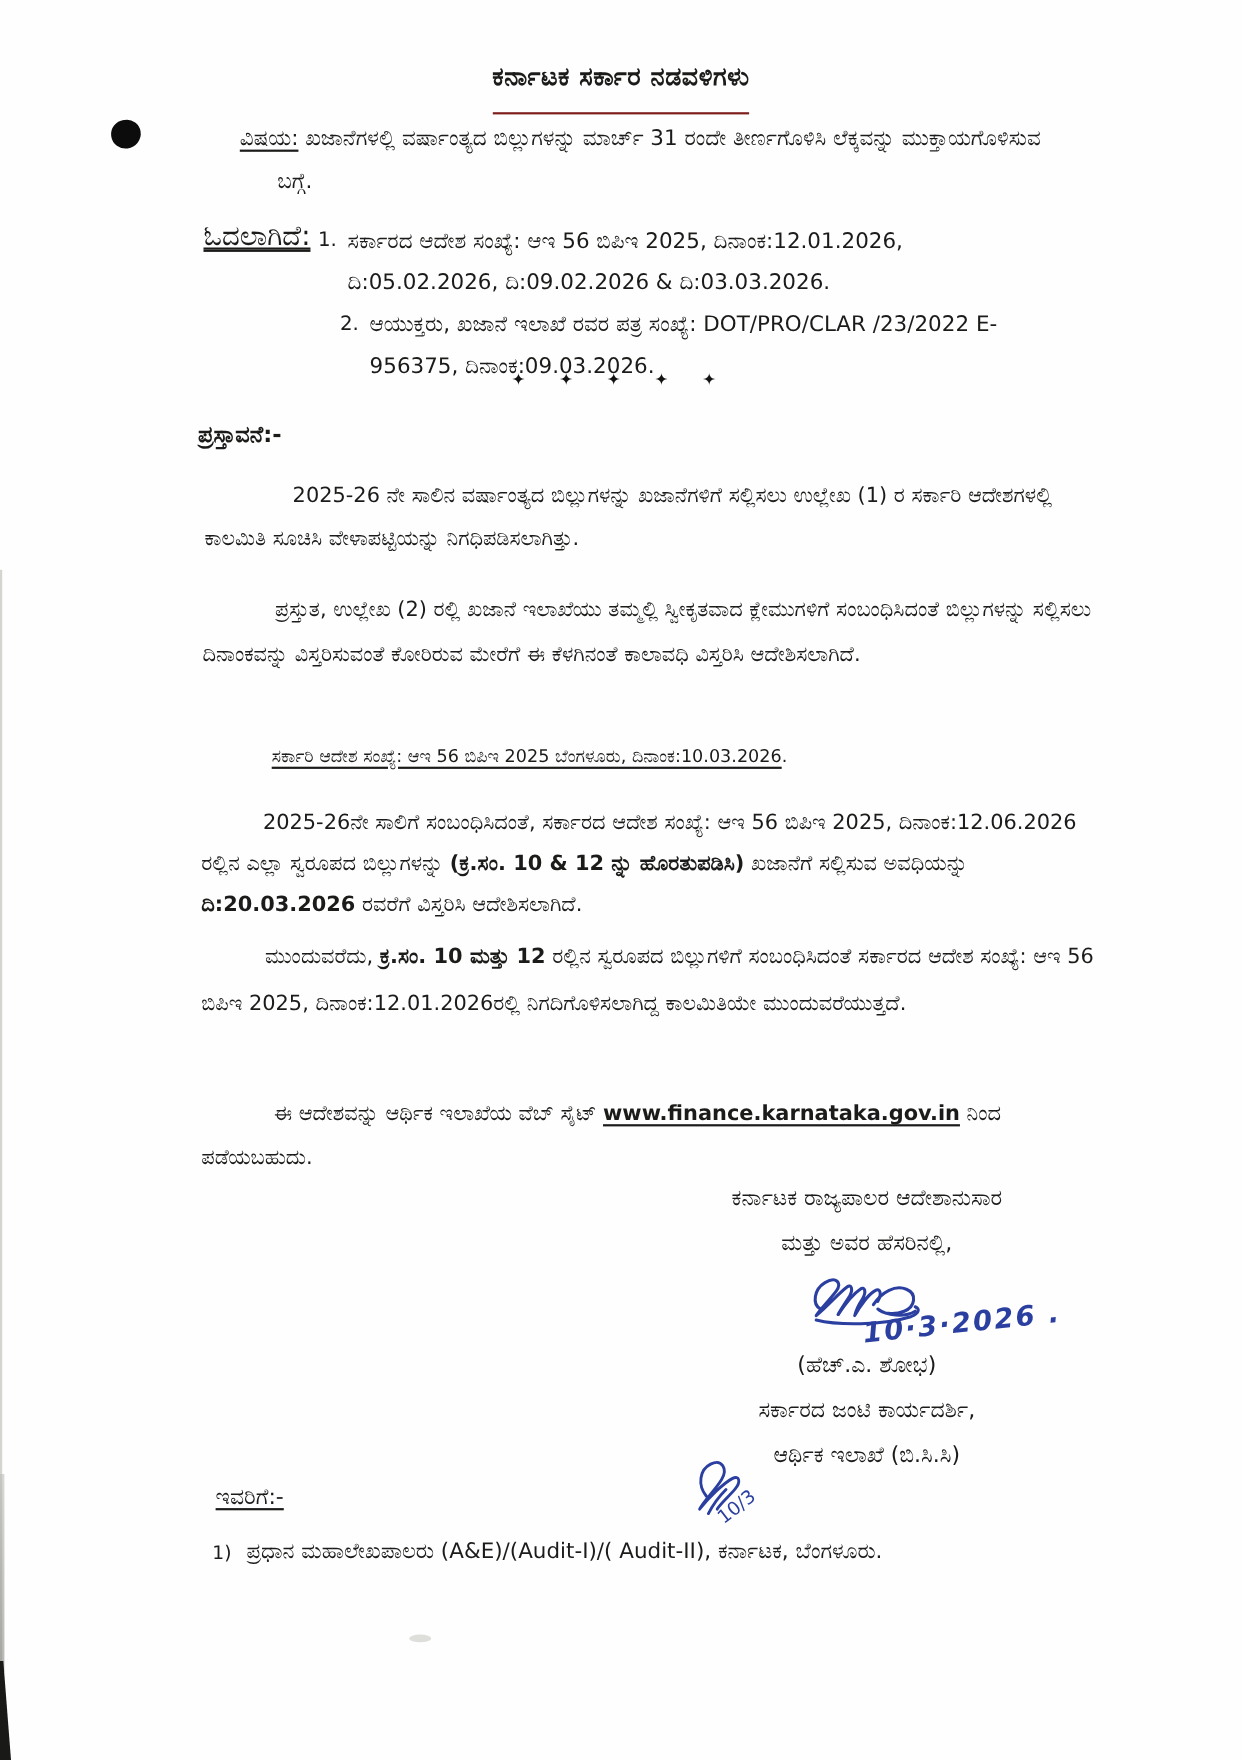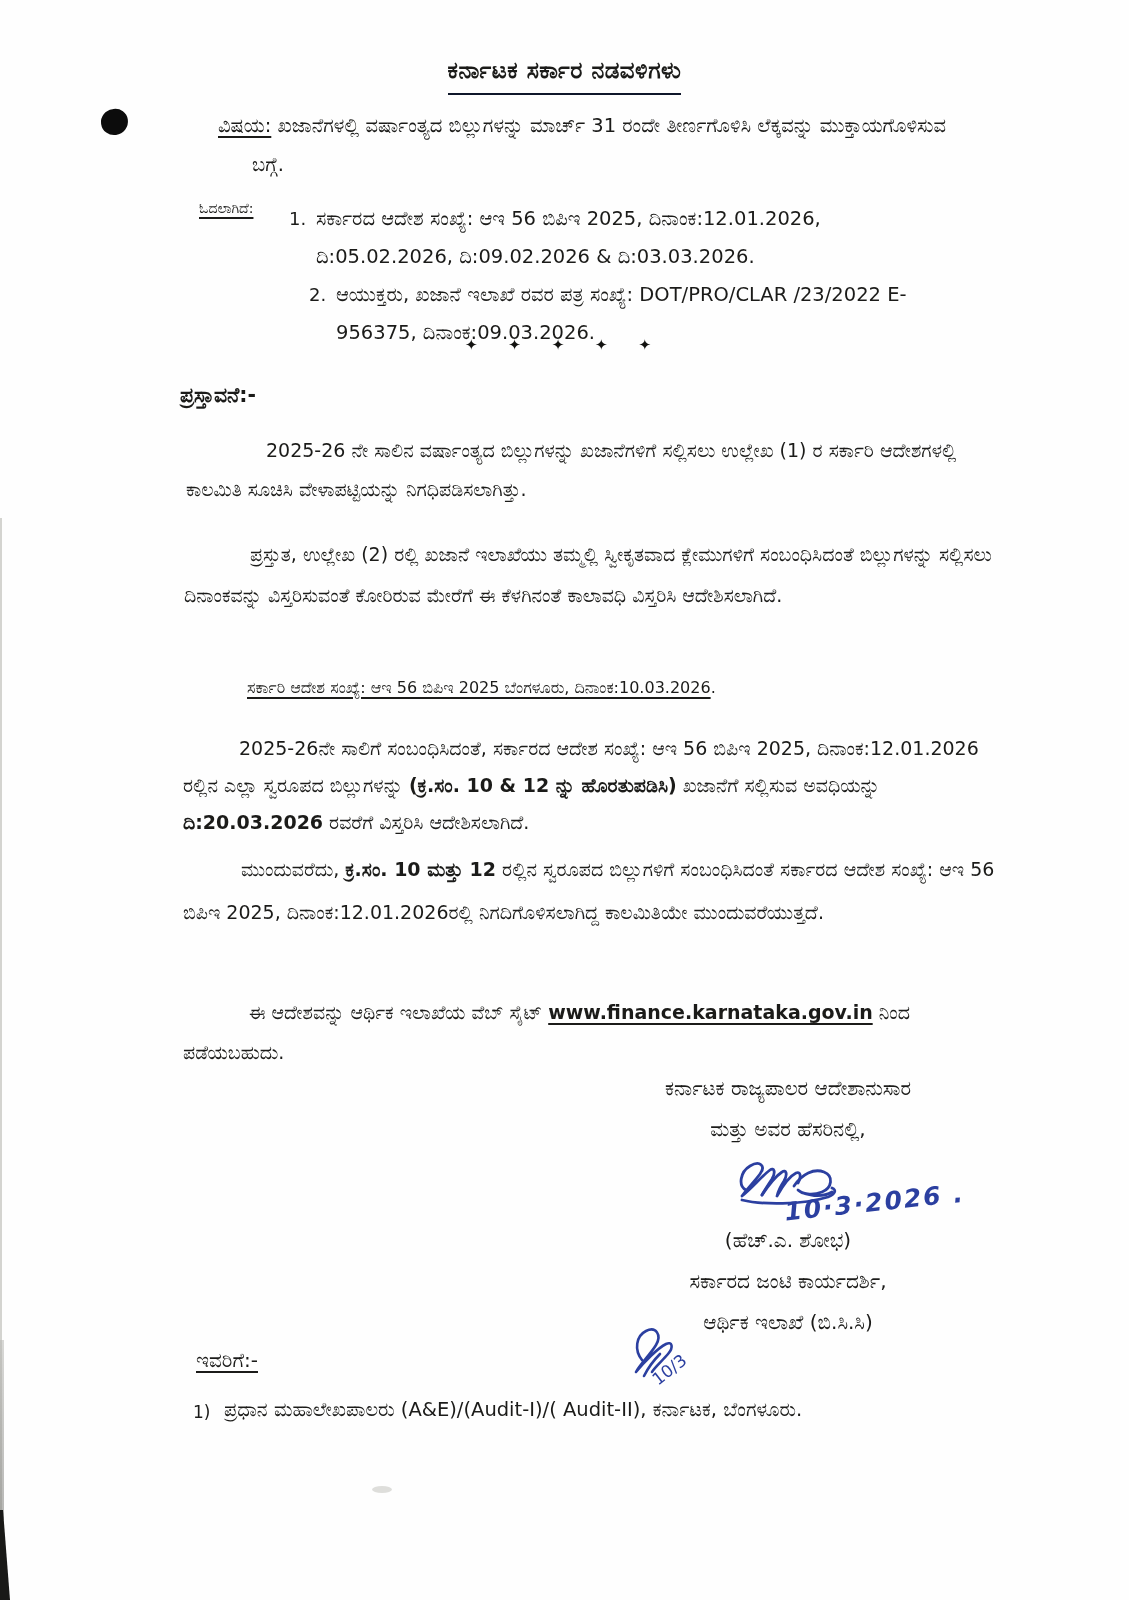--- a/index.html
+++ b/index.html
@@ -4,25 +4,25 @@
 <style>
   html,body{margin:0;padding:0;background:#ffffff;}
   body{width:1129px;height:1600px;position:relative;overflow:hidden;
        font-family:"DejaVu Sans","Liberation Sans",sans-serif;color:#1b1b19;}
   .page{position:absolute;inset:0;background:#fefefe;}
   .abs{position:absolute;}
   .u{text-decoration:underline;text-decoration-thickness:1.6px;text-underline-offset:4px;}
   .b{font-weight:bold;}
   
   .title{left:0;top:57px;width:1129px;text-align:center;font-size:23px;font-weight:bold;letter-spacing:.5px;}
-  .title-inner{display:inline-block;border-bottom:2px solid #0f172a;padding-bottom:9px;}
+  .title-inner{display:inline-block;border-bottom:2px solid #7f1d1d;padding-bottom:19px;}
   
   .subject{left:218px;top:106px;width:706px;font-size:19.5px;line-height:39px;padding-left:34px;text-indent:-34px;}
   
-  .read-label{left:199px;top:200px;font-size:14px;}
+  .read-label{left:185px;top:200px;font-size:25px;text-decoration:underline;}
   .read-list{left:289px;top:200px;width:662px;font-size:19.5px;line-height:38px;}
   .ref-item{display:flex;}
   .ref-item .num{flex:0 0 27px;font-size:18px;}
   .ref-item .txt{flex:1;}
   .ref-item.second{margin-left:20px;}
   
   .stars{left:0;top:336px;width:1129px;text-align:center;font-size:15px;letter-spacing:13px;color:#121210;}
   
   .preamble-label{left:180px;top:383px;font-size:20.5px;font-weight:bold;}
   .para{position:absolute;margin:0;font-size:19px;}
@@ -84,21 +84,21 @@
   </div>
 
   <div class="abs stars">✦ ✦ ✦ ✦ ✦</div>
 
   <div class="abs preamble-label">ಪ್ರಸ್ತಾವನೆ:-</div>
   <p class="para p1">2025-26 ನೇ ಸಾಲಿನ ವರ್ಷಾಂತ್ಯದ ಬಿಲ್ಲುಗಳನ್ನು ಖಜಾನೆಗಳಿಗೆ ಸಲ್ಲಿಸಲು ಉಲ್ಲೇಖ (1) ರ ಸರ್ಕಾರಿ ಆದೇಶಗಳಲ್ಲಿ ಕಾಲಮಿತಿ ಸೂಚಿಸಿ ವೇಳಾಪಟ್ಟಿಯನ್ನು ನಿಗಧಿಪಡಿಸಲಾಗಿತ್ತು.</p>
   <p class="para p2">ಪ್ರಸ್ತುತ, ಉಲ್ಲೇಖ (2) ರಲ್ಲಿ ಖಜಾನೆ ಇಲಾಖೆಯು ತಮ್ಮಲ್ಲಿ ಸ್ವೀಕೃತವಾದ ಕ್ಲೇಮುಗಳಿಗೆ ಸಂಬಂಧಿಸಿದಂತೆ ಬಿಲ್ಲುಗಳನ್ನು ಸಲ್ಲಿಸಲು ದಿನಾಂಕವನ್ನು ವಿಸ್ತರಿಸುವಂತೆ ಕೋರಿರುವ ಮೇರೆಗೆ ಈ ಕೆಳಗಿನಂತೆ ಕಾಲಾವಧಿ ವಿಸ್ತರಿಸಿ ಆದೇಶಿಸಲಾಗಿದೆ.</p>
 
   <div class="abs order-heading"><span class="u">ಸರ್ಕಾರಿ ಆದೇಶ ಸಂಖ್ಯೆ: ಆಇ 56 ಬಿಪಿಇ 2025 ಬೆಂಗಳೂರು, ದಿನಾಂಕ:10.03.2026</span><span>.</span></div>
 
-  <p class="para p3"><span>2025-26ನೇ ಸಾಲಿಗೆ ಸಂಬಂಧಿಸಿದಂತೆ, ಸರ್ಕಾರದ ಆದೇಶ ಸಂಖ್ಯೆ: ಆಇ 56 ಬಿಪಿಇ 2025, ದಿನಾಂಕ:12.01.2026 ರಲ್ಲಿನ ಎಲ್ಲಾ ಸ್ವರೂಪದ ಬಿಲ್ಲುಗಳನ್ನು </span><span class="b">(ಕ್ರ.ಸಂ. 10 &amp; 12 ನ್ನು ಹೊರತುಪಡಿಸಿ)</span><span> ಖಜಾನೆಗೆ ಸಲ್ಲಿಸುವ ಅವಧಿಯನ್ನು </span><span class="b">ದಿ:20.03.2026</span><span> ರವರೆಗೆ ವಿಸ್ತರಿಸಿ ಆದೇಶಿಸಲಾಗಿದೆ.</span></p>
+  <p class="para p3"><span>2025-26ನೇ ಸಾಲಿಗೆ ಸಂಬಂಧಿಸಿದಂತೆ, ಸರ್ಕಾರದ ಆದೇಶ ಸಂಖ್ಯೆ: ಆಇ 56 ಬಿಪಿಇ 2025, ದಿನಾಂಕ:12.06.2026 ರಲ್ಲಿನ ಎಲ್ಲಾ ಸ್ವರೂಪದ ಬಿಲ್ಲುಗಳನ್ನು </span><span class="b">(ಕ್ರ.ಸಂ. 10 &amp; 12 ನ್ನು ಹೊರತುಪಡಿಸಿ)</span><span> ಖಜಾನೆಗೆ ಸಲ್ಲಿಸುವ ಅವಧಿಯನ್ನು </span><span class="b">ದಿ:20.03.2026</span><span> ರವರೆಗೆ ವಿಸ್ತರಿಸಿ ಆದೇಶಿಸಲಾಗಿದೆ.</span></p>
   <p class="para p4"><span>ಮುಂದುವರೆದು, </span><span class="b">ಕ್ರ.ಸಂ. 10 ಮತ್ತು 12</span><span> ರಲ್ಲಿನ ಸ್ವರೂಪದ ಬಿಲ್ಲುಗಳಿಗೆ ಸಂಬಂಧಿಸಿದಂತೆ ಸರ್ಕಾರದ ಆದೇಶ ಸಂಖ್ಯೆ: ಆಇ 56 ಬಿಪಿಇ 2025, ದಿನಾಂಕ:12.01.2026ರಲ್ಲಿ ನಿಗದಿಗೊಳಿಸಲಾಗಿದ್ದ ಕಾಲಮಿತಿಯೇ ಮುಂದುವರೆಯುತ್ತದೆ.</span></p>
   <p class="para p5"><span>ಈ ಆದೇಶವನ್ನು ಆರ್ಥಿಕ ಇಲಾಖೆಯ ವೆಬ್ ಸೈಟ್ </span><span class="b u">www.finance.karnataka.gov.in</span><span> ನಿಂದ ಪಡೆಯಬಹುದು.</span></p>
 
   <div class="abs signatory">
     <div>ಕರ್ನಾಟಕ ರಾಜ್ಯಪಾಲರ ಆದೇಶಾನುಸಾರ</div>
     <div>ಮತ್ತು ಅವರ ಹೆಸರಿನಲ್ಲಿ,</div>
     <div class="sig-area">
       <svg class="sig-svg" width="120" height="62" viewBox="0 0 120 62">
         <g class="stroke" stroke="#2b3fa0" stroke-width="2.8">
           <path d="M14,38 C6,34 8,20 18,14 C28,8 34,14 28,22 C22,30 14,38 10,44 C20,36 30,24 38,18 C42,15 44,20 40,27 C36,33 32,39 30,43"></path>

